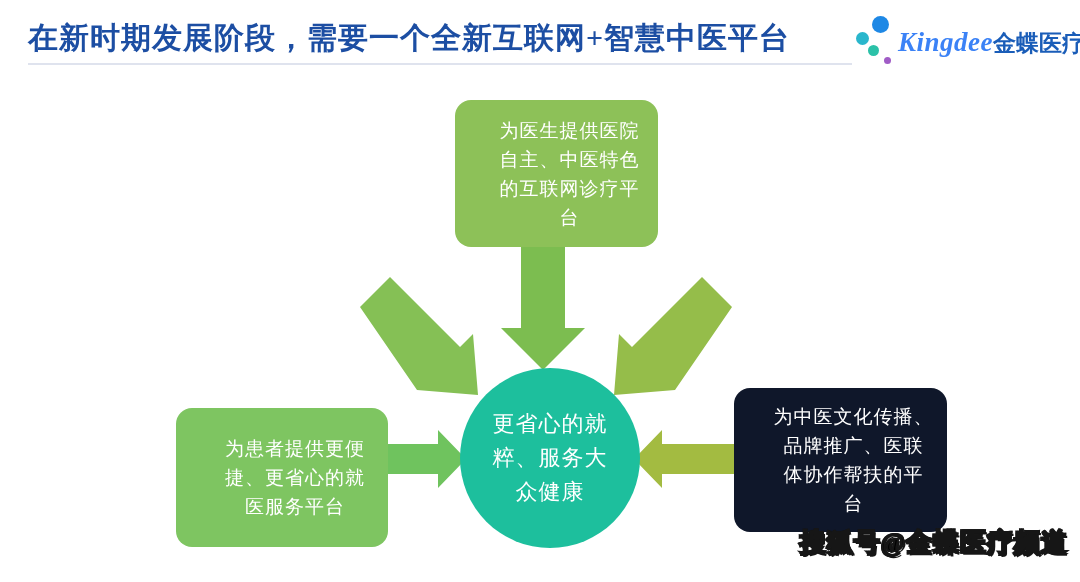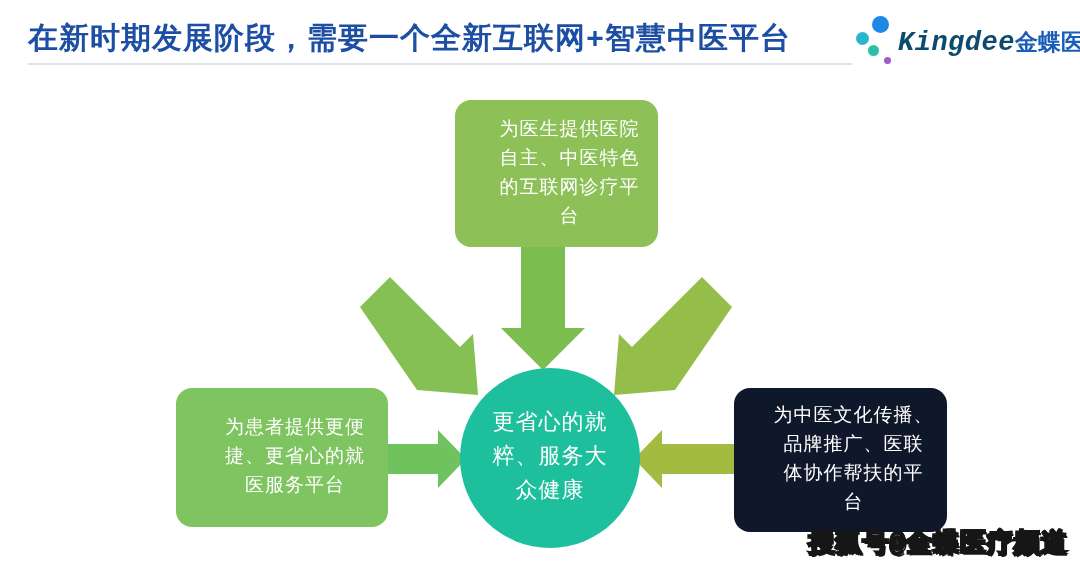--- a/index.html
+++ b/index.html
@@ -1,18 +1,18 @@
 <!DOCTYPE html>
 <html><head>
 <meta charset="utf-8">
 <style>
   html,body{margin:0;padding:0;background:#fff;}
   .slide{
     position:relative;width:1080px;height:566px;background:#ffffff;
-    font-family:Liberation Mono, monospace;overflow:hidden;
+    font-family:Liberation Serif, serif;overflow:hidden;
   }
   
   .page-title{
     position:absolute;left:28px;top:18px;font-size:30px;font-weight:bold;
     letter-spacing:1px;white-space:nowrap;
   }
   .title-underline{
     position:absolute;left:28px;top:63px;width:824px;height:2px;background:#dfe3ee;
   }
   .logo{position:absolute;left:850px;top:10px;width:220px;height:58px;}
@@ -47,40 +47,40 @@
 
   <div class="page-title" style="color: rgb(28, 78, 163);">在新时期发展阶段，需要一个全新互联网+智慧中医平台</div>
   <div class="title-underline"></div>
 
   <div class="logo">
     <span class="dot" style="left: 22px; top: 6px; width: 17px; height: 17px; background-color: rgb(30, 136, 229);"></span>
     <span class="dot" style="left: 6px; top: 22px; width: 13px; height: 13px; background-color: rgb(41, 182, 204);"></span>
     <span class="dot" style="left: 18px; top: 35px; width: 11px; height: 11px; background-color: rgb(43, 193, 168);"></span>
     <span class="dot" style="left: 34px; top: 47px; width: 7px; height: 7px; background-color: rgb(160, 92, 198);"></span>
     <span class="logo-text">
-      <span class="logo-brand" style="color: #0c4a6e;">Kingdee</span><span class="logo-brand-cn" style="color: rgb(26, 93, 184);">金蝶医疗</span>
+      <span class="logo-brand" style="color: #3b82f6;">Kingdee</span><span class="logo-brand-cn" style="color: rgb(26, 93, 184);">金蝶医疗</span>
     </span>
   </div>
 
   <svg class="arrow-layer" viewBox="0 0 1080 582" xmlns="http://www.w3.org/2000/svg">
     <polygon points="521,246 565,246 565,328 585,328 543,370 501,328 521,328" style="fill: rgb(124, 189, 80);"></polygon>
     <polygon points="390,277 460,347 473,334 478,395 417,390 360,307" style="fill: rgb(133, 192, 85);"></polygon>
     <polygon points="702,277 632,347 619,334 614,395 675,390 732,307" style="fill: rgb(149, 189, 74);"></polygon>
     <polygon points="362,444 438,444 438,430 466,459 438,488 438,474 362,474" style="fill: rgb(111, 195, 94);"></polygon>
     <polygon points="738,444 662,444 662,430 634,459 662,488 662,474 738,474" style="fill: rgb(163, 187, 65);"></polygon>
   </svg>
 
   <div class="node" style="left: 455px; top: 100px; width: 177px; height: 147px; background-color: rgb(141, 193, 88);">为医生提供医院
 自主、中医特色
 的互联网诊疗平
 台</div>
 
 
 
-  <div class="node" style="left: 176px; top: 388px; width: 186px; height: 139px; background-color: rgb(126, 197, 97);">为患者提供更便
+  <div class="node" style="left: 176px; top: 408px; width: 186px; height: 139px; background-color: rgb(126, 197, 97);">为患者提供更便
 捷、更省心的就
 医服务平台</div>
 
   <div class="node" style="left: 734px; top: 388px; width: 187px; height: 144px; background-color: #0f172a;">为中医文化传播、
 品牌推广、医联
 体协作帮扶的平
 台</div>
 
   <div class="center-circle" style="left: 460px; top: 368px; width: 180px; height: 180px; background-color: rgb(29, 191, 157);">更省心的就
 粹、服务大

